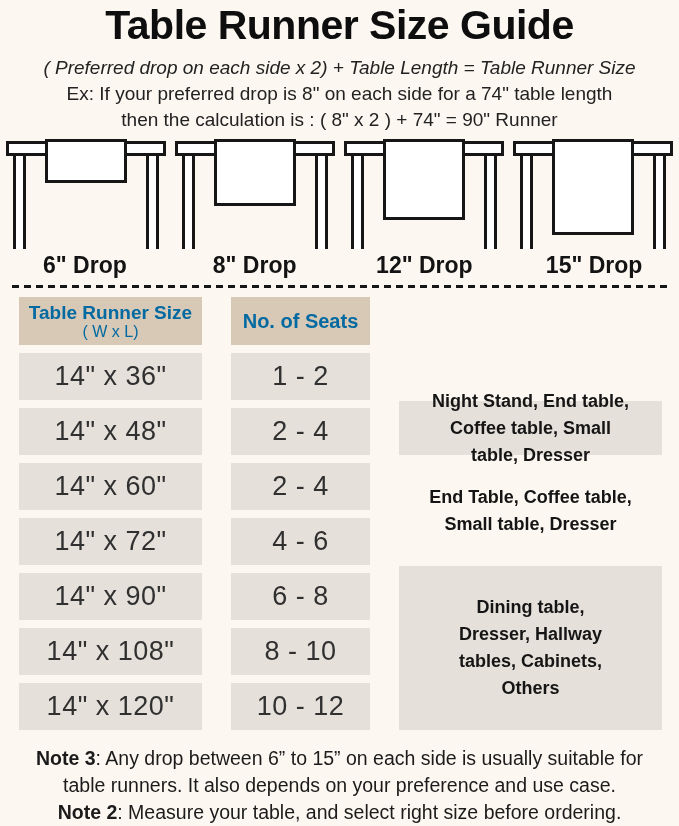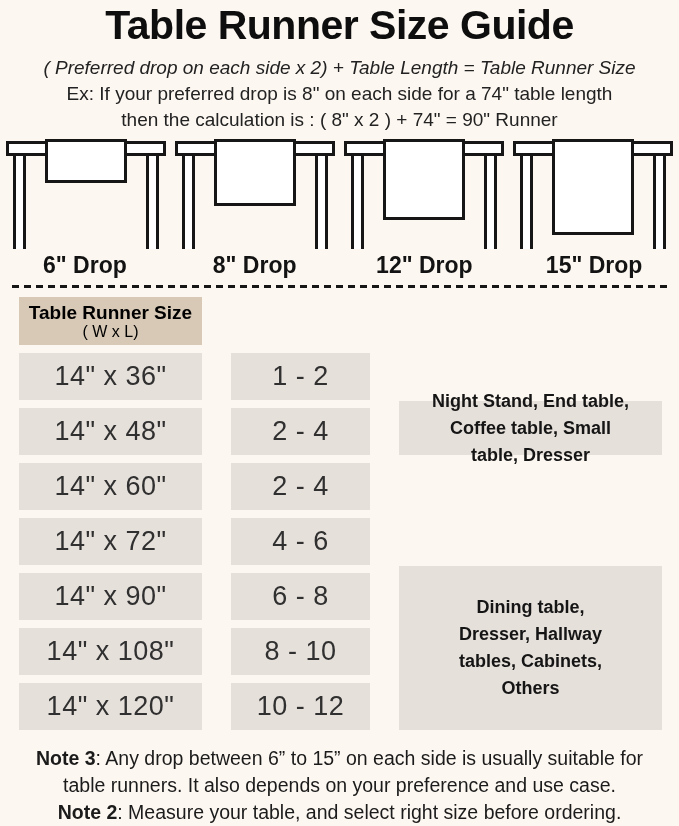--- a/index.html
+++ b/index.html
@@ -56,21 +56,21 @@
   }
   .cell{
     display:flex;align-items:center;justify-content:center;
     background:var(--cell-bg);
     text-align:center;
   }
   .head{
     background:var(--header-bg);
     flex-direction:column;
     font-weight:700;font-size:20px;line-height:22px;
-    color:#000000;
+    color:#0369a1;
   }
   .head .main{font-weight:700;font-size:19px;line-height:21px;}
   .head .sub{font-weight:400;font-size:16px;line-height:18px;}
   .size-cell,.seats-cell{
     font-size:27px;font-weight:400;color:#303030;letter-spacing:0.5px;
   }
   .types-cell{
     font-weight:700;font-size:18px;line-height:27px;
     white-space:pre-line;color:#151515;margin-top:48px;
   }
@@ -130,20 +130,21 @@
   </div>
 
   <div class="dashed-divider"></div>
 
   <div class="size-grid">
 
     <div class="cell head" style="grid-area:1/1">
       <div class="main">Table Runner Size</div>
       <div class="sub">( W x L)</div>
     </div>
+    <div class="cell head" style="grid-area:1/2">No. of Seats</div>
 
     <div class="cell size-cell" style="grid-area:2/1">14" x 36"</div>
     <div class="cell seats-cell" style="grid-area:2/2">1 - 2</div>
 
     <div class="cell size-cell" style="grid-area:3/1">14" x 48"</div>
     <div class="cell seats-cell" style="grid-area:3/2">2 - 4</div>
 
     <div class="cell size-cell" style="grid-area:4/1">14" x 60"</div>
     <div class="cell seats-cell" style="grid-area:4/2">2 - 4</div>
 
@@ -155,20 +156,22 @@
 
     <div class="cell size-cell" style="grid-area:7/1">14" x 108"</div>
     <div class="cell seats-cell" style="grid-area:7/2">8 - 10</div>
 
     <div class="cell size-cell" style="grid-area:8/1">14" x 120"</div>
     <div class="cell seats-cell" style="grid-area:8/2">10 - 12</div>
 
     <div class="cell types-cell" style="grid-area:2/3/4/4">Night Stand, End table,
 Coffee table, Small
 table, Dresser</div>
+    <div class="cell types-cell" style="grid-area:4/3/5/4">End Table, Coffee table,
+Small table, Dresser</div>
     <div class="cell types-cell" style="grid-area:5/3/9/4">Dining table,
 Dresser, Hallway
 tables, Cabinets,
 Others</div>
 
   </div>
 
   <div class="notes">
     <p class="note"><span class="note-label">Note 3</span><span class="note-text">: Any drop between 6” to 15” on each side is usually suitable for
 table runners. It also depends on your preference and use case.</span></p>

